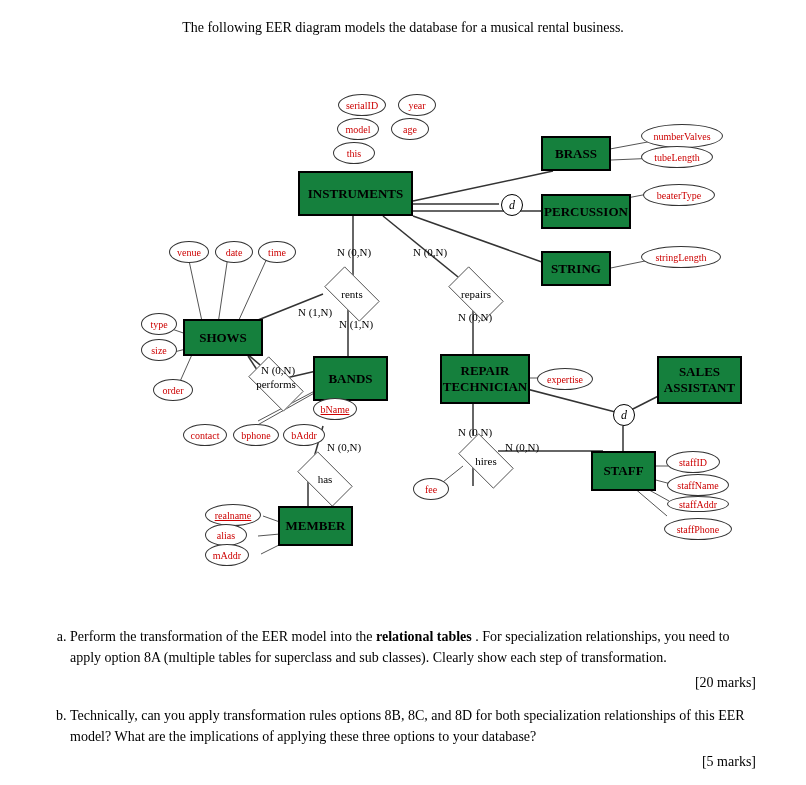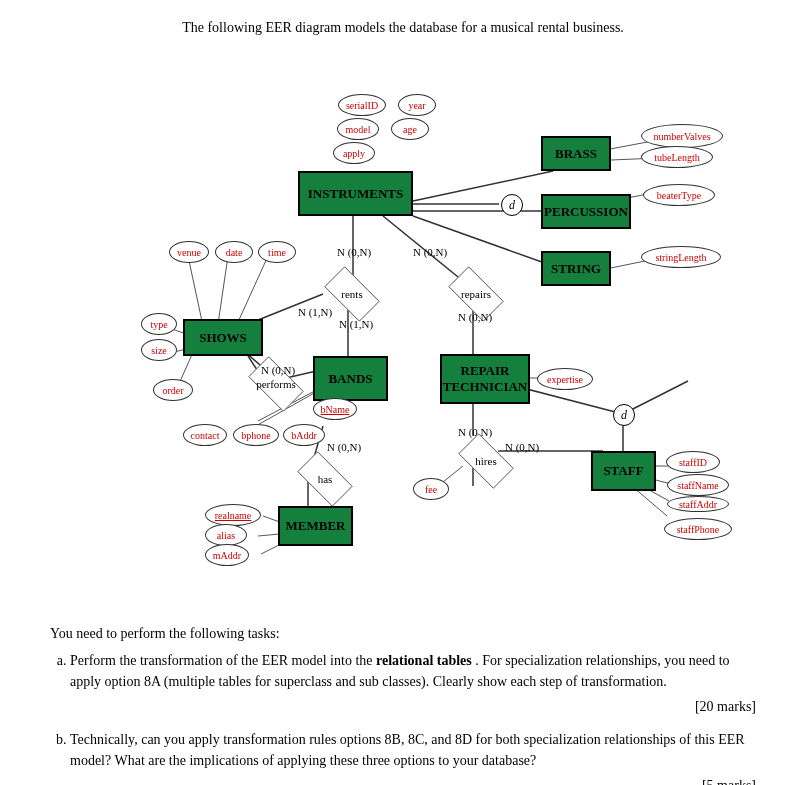--- a/index.html
+++ b/index.html
@@ -255,21 +255,21 @@
   <div class="attr" style="left:355px; top:48px; width:38px; height:22px;">
     <span>year</span>
   </div>
   <div class="attr" style="left:294px; top:72px; width:42px; height:22px;">
     <span>model</span>
   </div>
   <div class="attr" style="left:348px; top:72px; width:38px; height:22px;">
     <span>age</span>
   </div>
   <div class="attr" style="left:290px; top:96px; width:42px; height:22px;">
-    <span>apply</span>
+    <span>this</span>
   </div>
 
   <div class="diamond" style="left:274px; top:228px;">
     <span>rents</span>
   </div>
 
   <div class="diamond" style="left:398px; top:228px;">
     <span>repairs</span>
   </div>
 
@@ -367,20 +367,24 @@
 
   <div class="entity" style="left:397px; top:308px; width:90px; height:50px;">
     <span style="white-space:pre-line;text-align:center">REPAIR
 TECHNICIAN</span>
   </div>
 
   <div class="attr" style="left:494px; top:322px; width:56px; height:22px;">
     <span>expertise</span>
   </div>
 
+  <div class="entity" style="left:614px; top:310px; width:85px; height:48px;">
+    <span style="white-space:pre-line;text-align:center">SALES
+ASSISTANT</span>
+  </div>
 
   <div class="diamond" style="left:408px; top:395px;">
     <span>hires</span>
   </div>
 
   <div class="attr" style="left:370px; top:432px; width:36px; height:22px;">
     <span>fee</span>
   </div>
 
   <div class="entity" style="left:548px; top:405px; width:65px; height:40px;">
@@ -400,21 +404,20 @@
   <div class="attr" style="left:624px; top:450px; width:62px; height:16px;">
     <span>staffAddr</span>
   </div>
   <div class="attr" style="left:621px; top:472px; width:68px; height:22px;text-align:right;">
     <span>staffPhone</span>
   </div>
 
 </div>
 
 <div class="questions">
-  <p>You need to perform the following tasks:</p>
   <ol type="a">
     <li>
       <span>Perform the transformation of the EER model into the</span>
       <strong>relational tables</strong>
       <span>. For specialization relationships, you need to apply option 8A (multiple tables for superclass and sub classes). Clearly show each step of transformation.</span>
       <div class="marks">[20 marks]</div>
     </li>
     <li>
       <span>Technically, can you apply transformation rules options 8B, 8C, and 8D for both specialization relationships of this EER model? What are the implications of applying these three options to your database?</span>
       <div class="marks">[5 marks]</div>

